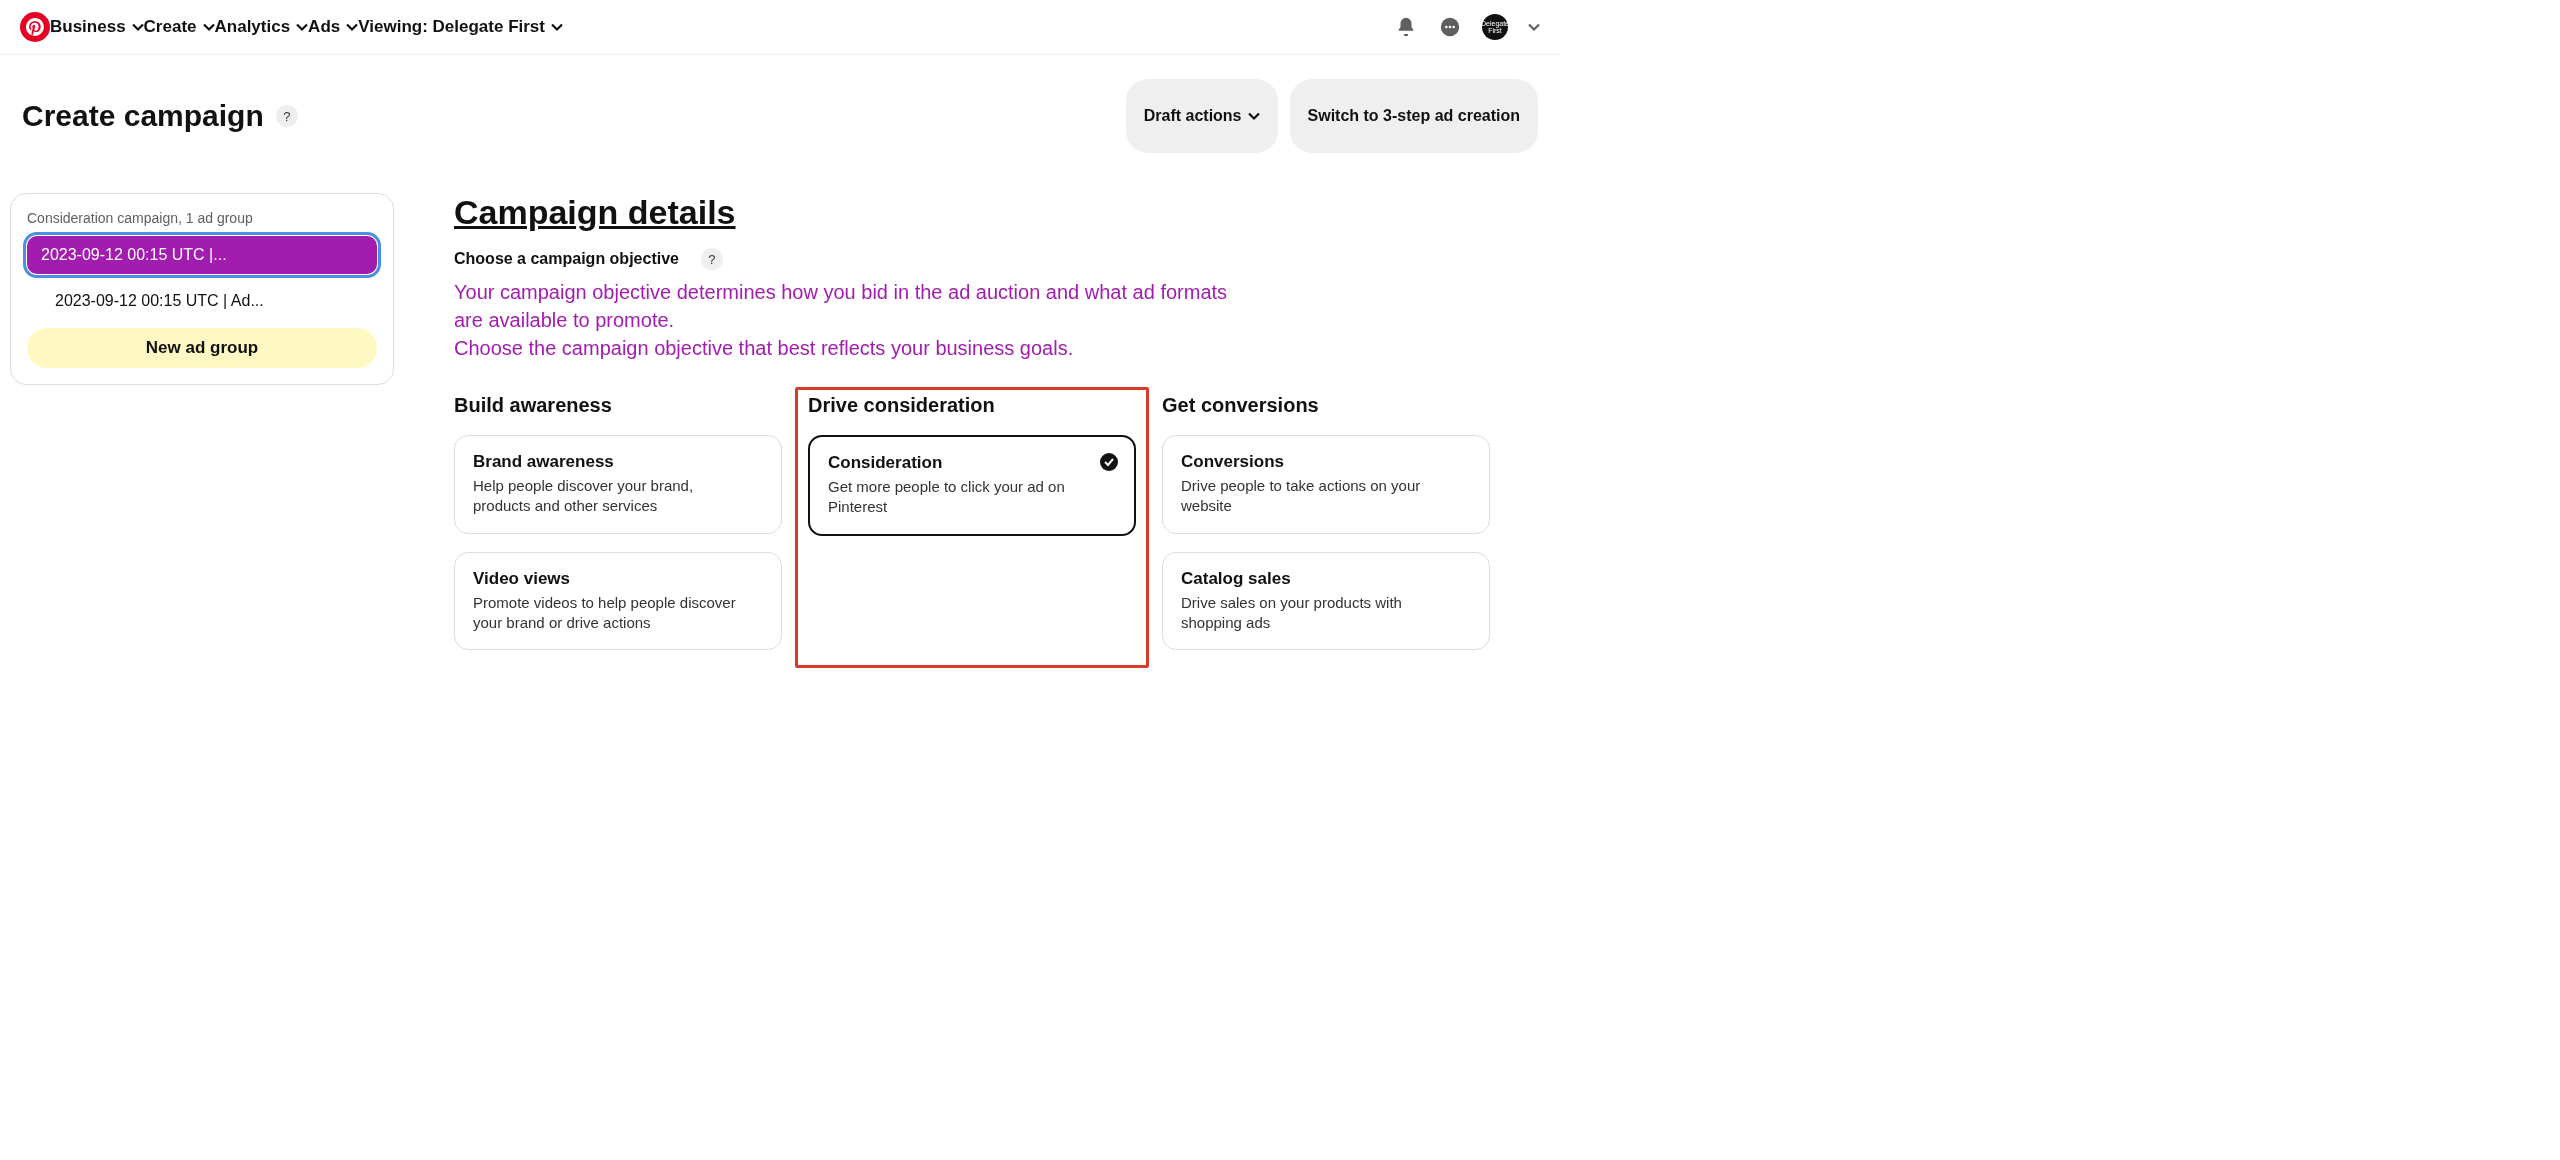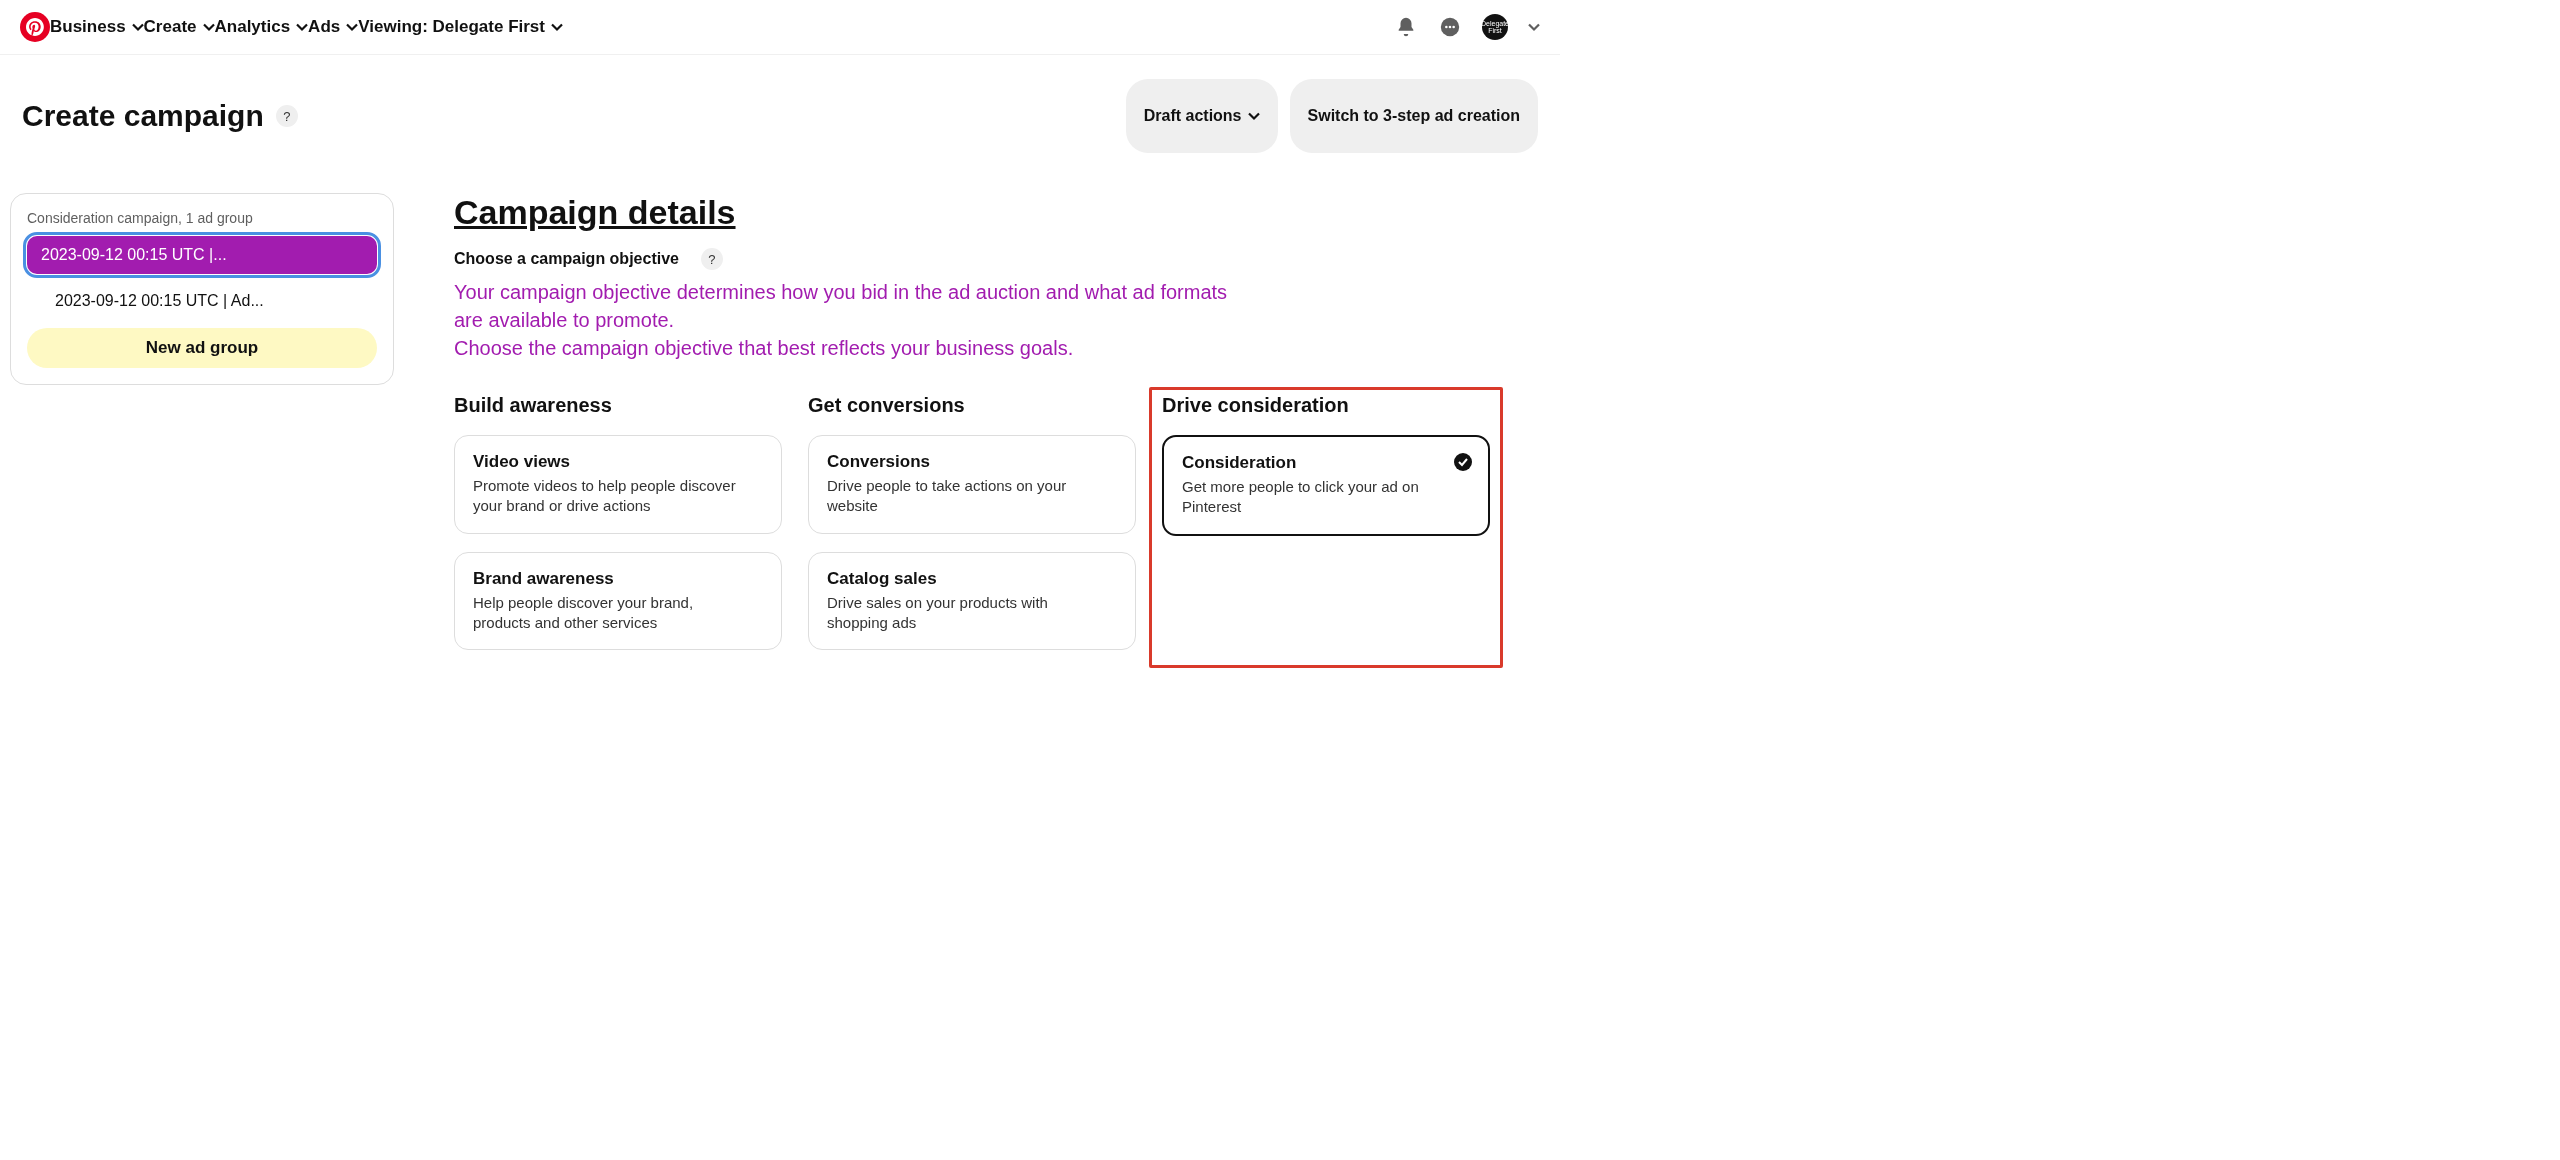--- a/index.html
+++ b/index.html
@@ -362,51 +362,51 @@
     <div class="description">
       <span>Your campaign objective determines how you bid in the ad auction and what ad formats are available to promote.</span><br>
       <span>Choose the campaign objective that best reflects your business goals.</span>
     </div>
 
     <div class="obj-columns">
 
       <div class="obj-col">
         <div class="col-heading">Build awareness</div>
         <div class="obj-card">
+          <div class="obj-card-title">Brand awareness</div>
+          <div class="obj-card-desc">Help people discover your brand, products and other services</div>
+        </div>
+        <div class="obj-card">
           <div class="obj-card-title">Video views</div>
           <div class="obj-card-desc">Promote videos to help people discover your brand or drive actions</div>
-        </div>
-        <div class="obj-card">
-          <div class="obj-card-title">Brand awareness</div>
-          <div class="obj-card-desc">Help people discover your brand, products and other services</div>
-        </div>
-      </div>
-
-      <div class="obj-col">
-        <div class="col-heading">Get conversions</div>
-        <div class="obj-card">
-          <div class="obj-card-title">Conversions</div>
-          <div class="obj-card-desc">Drive people to take actions on your website</div>
-        </div>
-        <div class="obj-card">
-          <div class="obj-card-title">Catalog sales</div>
-          <div class="obj-card-desc">Drive sales on your products with shopping ads</div>
         </div>
       </div>
 
       <div class="obj-col highlighted">
         <div class="col-heading">Drive consideration</div>
         <div class="obj-card selected">
           <div class="check-badge">
             <svg viewBox="0 0 10 10">
                   <path d="M1 5 L4 8 L9 2" fill="none" stroke="#fff" stroke-width="2"></path>
                 </svg>
           </div>
           <div class="obj-card-title">Consideration</div>
           <div class="obj-card-desc">Get more people to click your ad on Pinterest</div>
         </div>
       </div>
 
+      <div class="obj-col">
+        <div class="col-heading">Get conversions</div>
+        <div class="obj-card">
+          <div class="obj-card-title">Conversions</div>
+          <div class="obj-card-desc">Drive people to take actions on your website</div>
+        </div>
+        <div class="obj-card">
+          <div class="obj-card-title">Catalog sales</div>
+          <div class="obj-card-desc">Drive sales on your products with shopping ads</div>
+        </div>
+      </div>
+
     </div>
   </div>
 </div>
 
 </div>
 
 </body></html>

